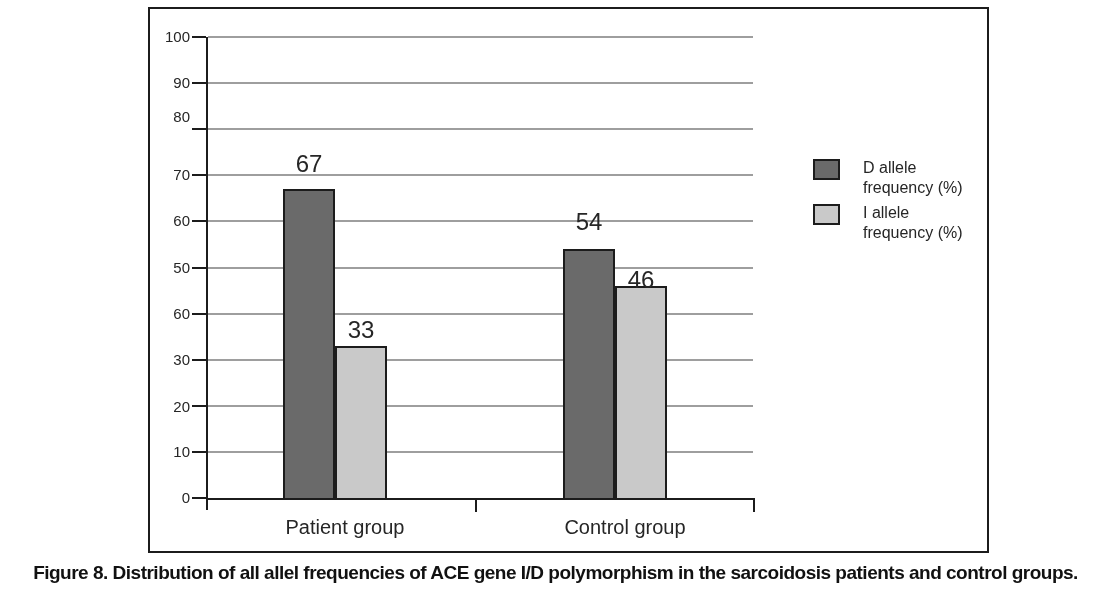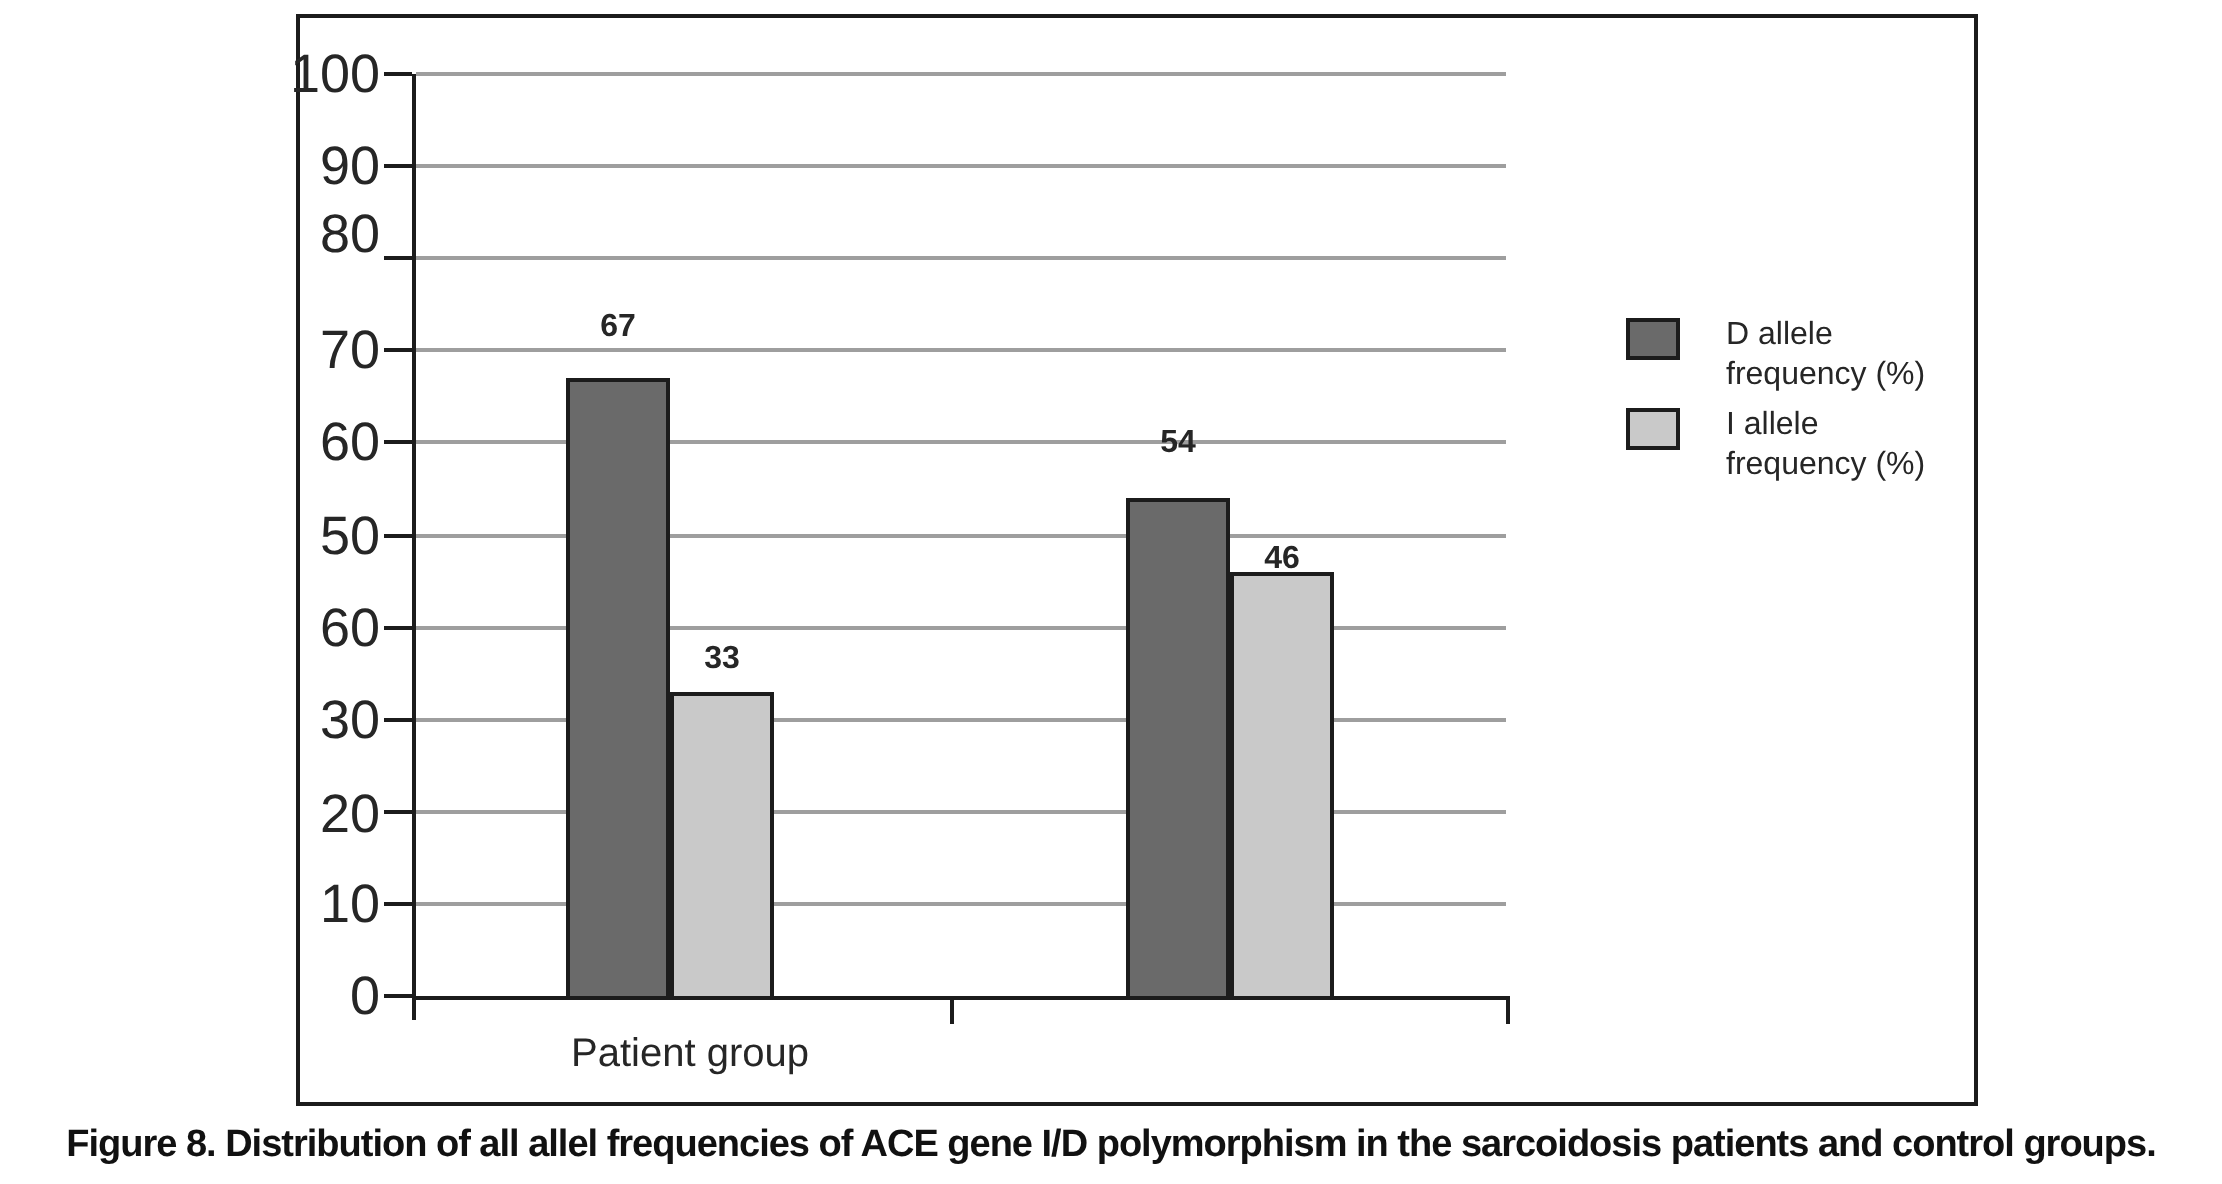--- a/index.html
+++ b/index.html
@@ -24,28 +24,28 @@
     position:absolute;left:-2px;top:461px;width:549px;height:2px;background:#1c1c1c;
   }
   .y-tick{
     position:absolute;left:-16px;width:14px;height:2px;background:#1c1c1c;
   }
   .x-tick{
     position:absolute;width:2px;height:12px;top:463px;background:#1c1c1c;
   }
   .y-tick-label{
     position:absolute;left:-74px;width:56px;height:22px;line-height:22px;
-    text-align:right;font-size:27px;color:#262626;
+    text-align:right;font-size:15px;color:#262626;
   }
   .bar{
     position:absolute;box-sizing:border-box;border:2px solid #1c1c1c;
   }
   .bar-value-label{
     position:absolute;width:60px;height:22px;line-height:22px;text-align:center;
-    font-size:16px;color:#262626;font-weight:bold;
+    font-size:24px;color:#262626;
   }
   .category-label{
     position:absolute;top:477px;width:220px;height:26px;line-height:26px;
     text-align:center;font-size:20px;color:#262626;
   }
   .legend{
     position:absolute;left:663px;top:149px;width:170px;
   }
   .legend-item{
     display:flex;align-items:flex-start;margin-bottom:5px;
@@ -107,20 +107,21 @@
       <div class="x-tick" style="left: 545px;"></div>
       <div class="bar" style="left: 75px; top: 152px; width: 52px; height: 311px; background: rgb(106, 106, 106);"></div>
       <div class="bar-value-label" style="left: 71px; top: 116px;">67</div>
       <div class="bar" style="left: 127px; top: 309px; width: 52px; height: 154px; background: rgb(201, 201, 201);"></div>
       <div class="bar-value-label" style="left: 123px; top: 282px;">33</div>
       <div class="category-label" style="left: 27px;">Patient group</div>
       <div class="bar" style="left: 355px; top: 212px; width: 52px; height: 251px; background: rgb(106, 106, 106);"></div>
       <div class="bar-value-label" style="left: 351px; top: 174px;">54</div>
       <div class="bar" style="left: 407px; top: 249px; width: 52px; height: 214px; background: rgb(201, 201, 201);"></div>
       <div class="bar-value-label" style="left: 403px; top: 232px;">46</div>
+      <div class="category-label" style="left: 307px;">Control group</div>
     </div>
 
   <div class="legend">
       <div class="legend-item">
         <div class="legend-swatch" style="background: rgb(106, 106, 106);"></div>
         <div class="legend-label">D allele frequency (%)</div>
       </div>
       <div class="legend-item">
         <div class="legend-swatch" style="background: rgb(201, 201, 201);"></div>
         <div class="legend-label">I allele frequency (%)</div>

